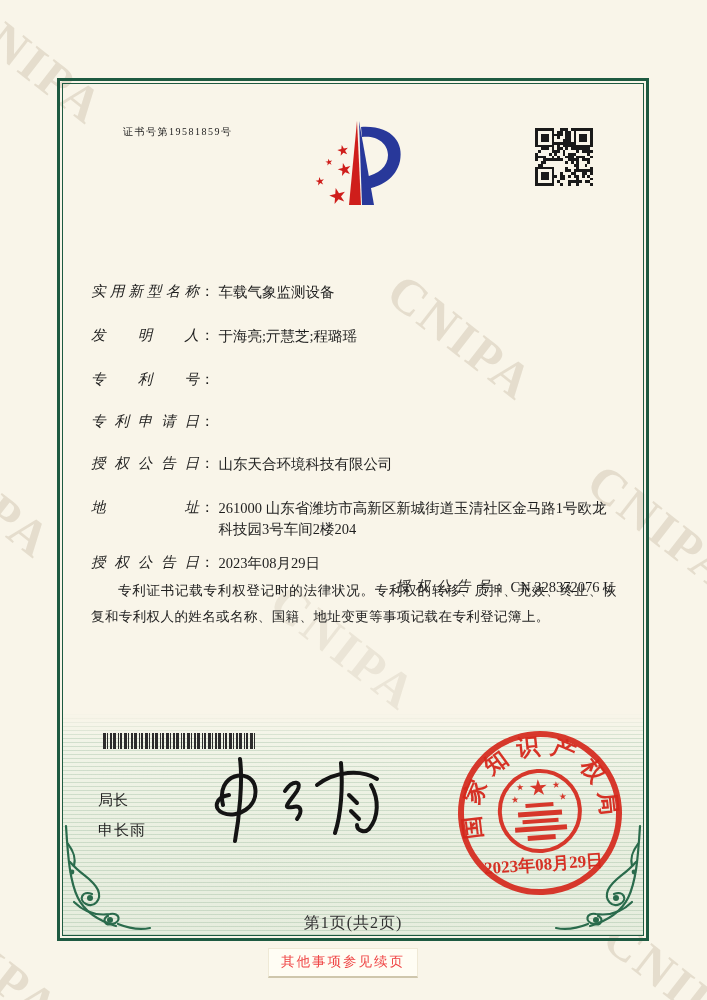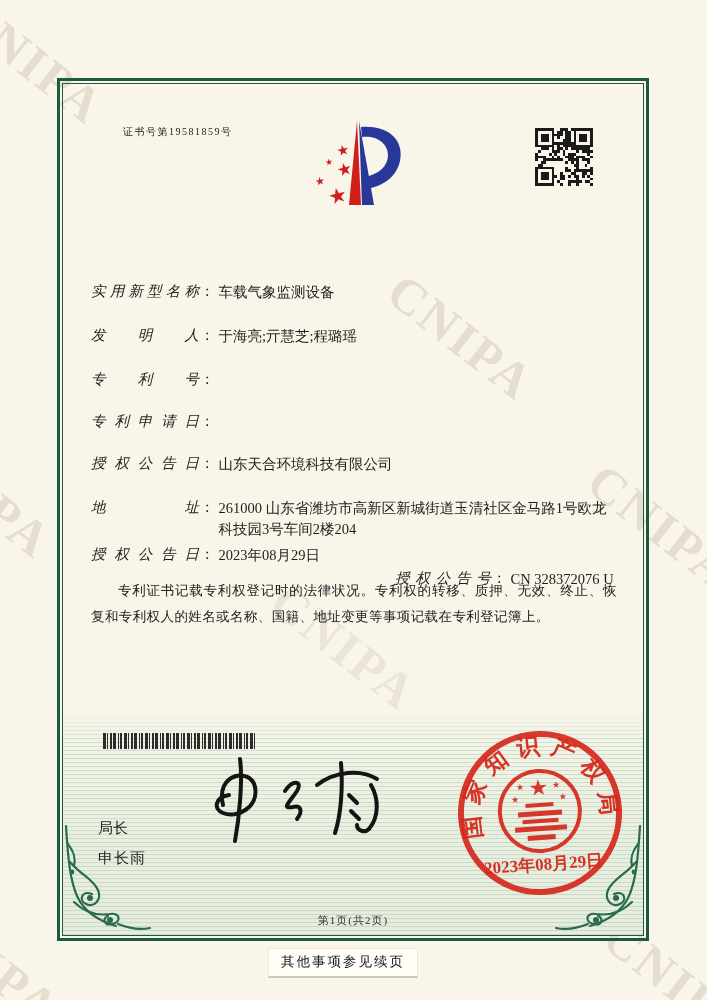--- a/index.html
+++ b/index.html
@@ -43,21 +43,21 @@
   }
   .logo{position:absolute;left:240px;top:36px;width:110px;height:96px;}
   .qr{position:absolute;left:474px;top:47px;width:60px;height:58px;}
   .title{
     position:absolute;left:0;right:0;top:136px;margin:0;text-align:center;
     font-size:35px;font-weight:700;letter-spacing:5px;color:#111;
   }
   
   .fields{position:absolute;left:31px;right:28px;top:201px;font-size:14.5px;}
   .frow{display:flex;align-items:flex-start;margin-bottom:23px;position:relative;}
-  .frow.addr{margin-bottom:5px;justify-content:flex-end;}
+  .frow.addr{margin-bottom:13px;justify-content:flex-end;}
   .flabel{
     display:inline-block;width:108px;flex:0 0 108px;
     text-align:justify;text-align-last:justify;letter-spacing:0;font-style:italic;
   }
   .fcolon{flex:0 0 auto;padding:0 4px 0 1px;}
   .fvalue{flex:1 1 auto;line-height:21px;}
   .pair2{position:absolute;left:304px;top:0;display:flex;margin-top:24px;}
   .pair2 .flabel{width:96px;flex:0 0 96px;}
   
   .bodytext{
@@ -66,34 +66,34 @@
     letter-spacing:.4px;
   }
   .bodytext p{margin:0 0 5px 0;text-indent:2em;}
   
   .barcode{
     position:absolute;left:43px;top:652px;width:178px;height:16px;z-index:3;
     display:flex;align-items:stretch;
   }
   .barcode i{display:block;background:#2c2c2c;}
   .barcode s{display:block;}
-  .signer{position:absolute;left:38px;top:710px;z-index:3;font-family:"Liberation Sans","DejaVu Sans",sans-serif;margin-top:28px;}
+  .signer{position:absolute;left:38px;top:710px;z-index:3;font-family:"Liberation Sans","DejaVu Sans",sans-serif;}
   .signer .role{font-size:15px;margin-bottom:11px;}
   .signer .name{font-size:15px;letter-spacing:1px;}
   .signature{position:absolute;left:125px;top:672px;width:225px;height:95px;z-index:3;}
   .seal{position:absolute;left:394px;top:646px;width:172px;height:172px;z-index:4;transform:rotate(-4deg);}
   .pageno{
     position:absolute;left:0;right:0;top:832px;text-align:center;
-    font-size:11px;color:#333;z-index:3;letter-spacing:1px;
+    font-size:16px;color:#333;z-index:3;letter-spacing:1px;
   }
   
   .note{
     position:absolute;left:268px;top:948px;z-index:2;
     background:#fffdf4;border:1px solid #efe9d6;border-bottom:2px solid #cfc7ad;
-    padding:4px 12px 5px 12px;font-size:13.5px;letter-spacing:2px;color:#0f172a;
+    padding:4px 12px 5px 12px;font-size:13.5px;letter-spacing:2px;color:#ef4444;
   }
 </style>
 </head>
 <body>
 
 <span class="wm" style="left:-18px;top:-14px">CNIPA</span>
 <span class="wm" style="left:412px;top:262px">CNIPA</span>
 <span class="wm" style="left:-70px;top:420px">CNIPA</span>
 <span class="wm" style="left:295px;top:572px;color:rgba(187,174,148,.22)">CNIPA</span>
 <span class="wm" style="left:-62px;top:888px">CNIPA</span>

